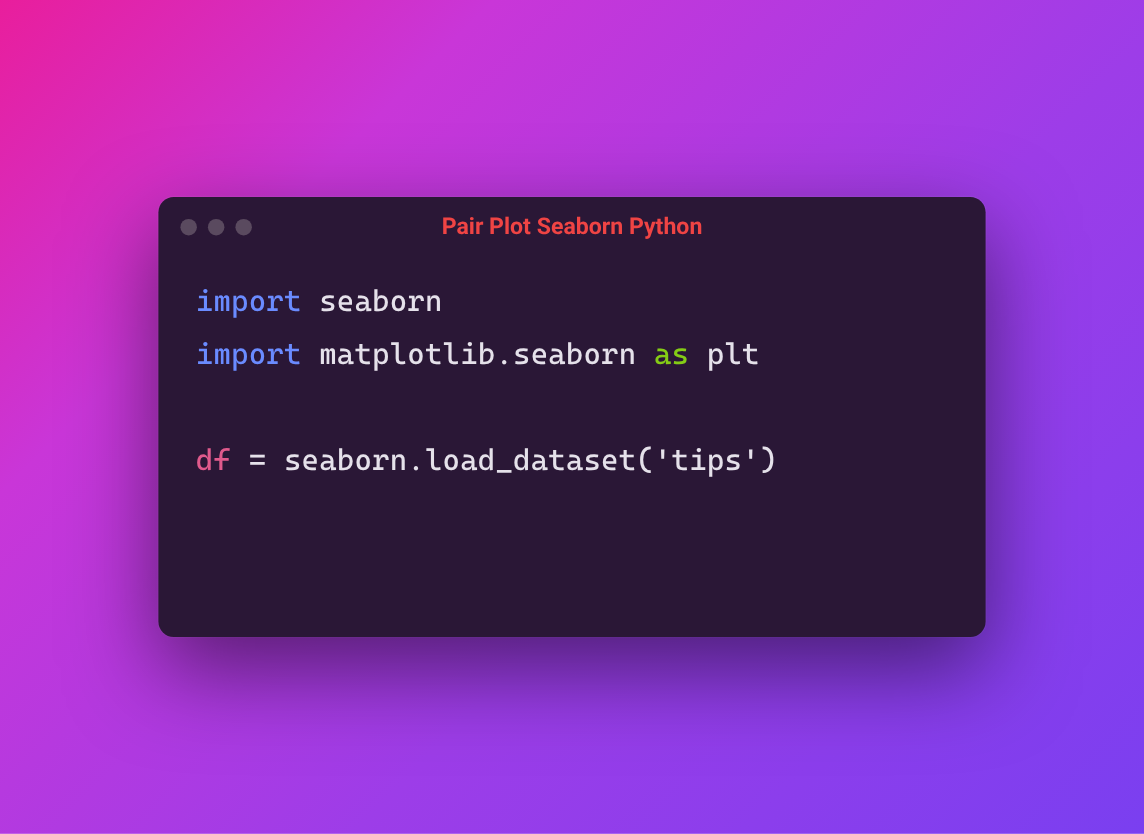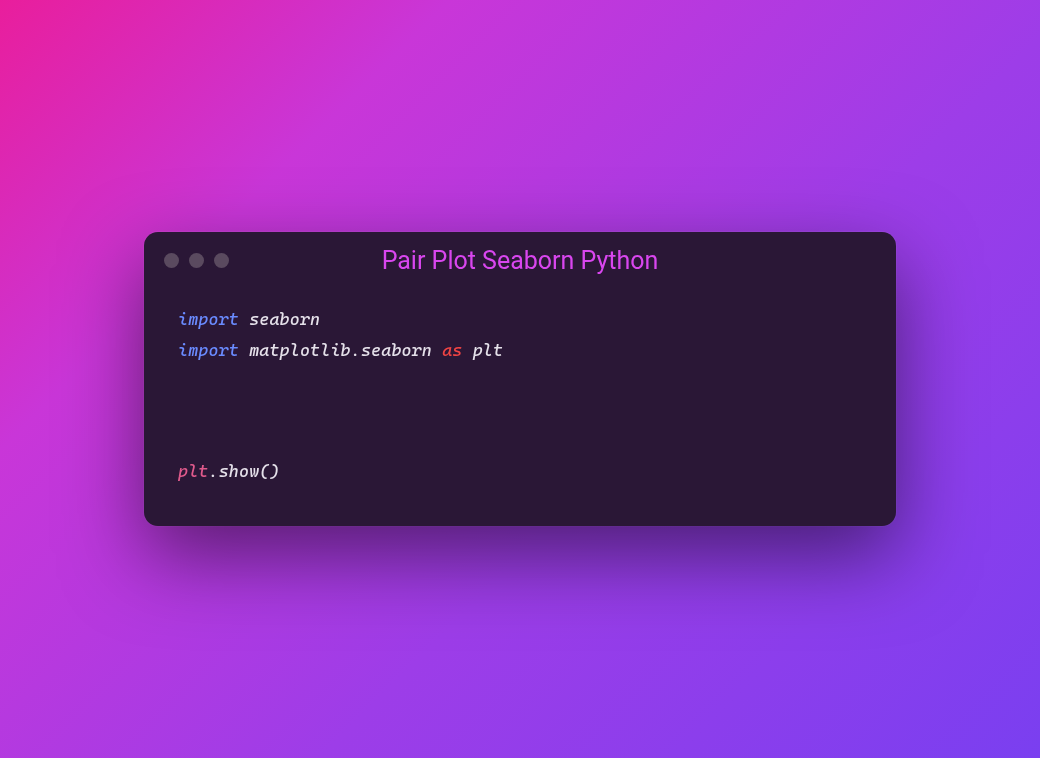--- a/index.html
+++ b/index.html
@@ -37,36 +37,35 @@
     .dot {
       width: 15px;
       height: 15px;
       border-radius: 50%;
       background: #5a4a5f;
     }
     .title {
       position: absolute;
       left: 50%;
       transform: translateX(-50%);
-      color: #d946ef;
-      font-size: 25px;
-      font-weight: 400;
+      color: #ef4444;
+      font-size: 21px;
+      font-weight: 700;
     }
     .code-area {
       padding: 16px 34px 40px 34px;
       font-family: "SF Mono", "Monaco", "Cascadia Code", "Roboto Mono", Consolas, monospace;
-      font-size: 17px;
+      font-size: 27px;
       line-height: 1.78;
       color: #e5e1ea;
       font-weight: 500;
       letter-spacing: 0.2px;
-      font-style: italic;
     }
     .kw { color: #6a8bff; }
-    .kw2 { color: #ef4444; }
+    .kw2 { color: #84cc16; }
     .var { color: #e05a8c; }
     .str { color: #e5e1ea; }
     .punc { color: #e5e1ea; }
     .plain { color: #e5e1ea; }
     .blank { height: 1.78em; }
     .line { white-space: pre; }
   </style>
 </head>
 <body>
 
@@ -76,17 +75,17 @@
       <div class="dot"></div>
       <div class="dot"></div>
       <div class="dot"></div>
     </div>
     <div class="title">Pair Plot Seaborn Python</div>
   </div>
   <div class="code-area">
     <div class="line"><span class="kw">import</span><span class="plain"> seaborn</span></div>
     <div class="line"><span class="kw">import</span><span class="plain"> matplotlib.seaborn </span><span class="kw2">as</span><span class="plain"> plt</span></div>
     <div class="blank"></div>
+    <div class="line"><span class="var">df</span><span class="plain"> = seaborn.load_dataset(</span><span class="str">'tips'</span><span class="punc">)</span></div>
     <div class="blank"></div>
     <div class="blank"></div>
-    <div class="line"><span class="var">plt</span><span class="plain">.show()</span></div>
   </div>
 </div>
 
 </body></html>

